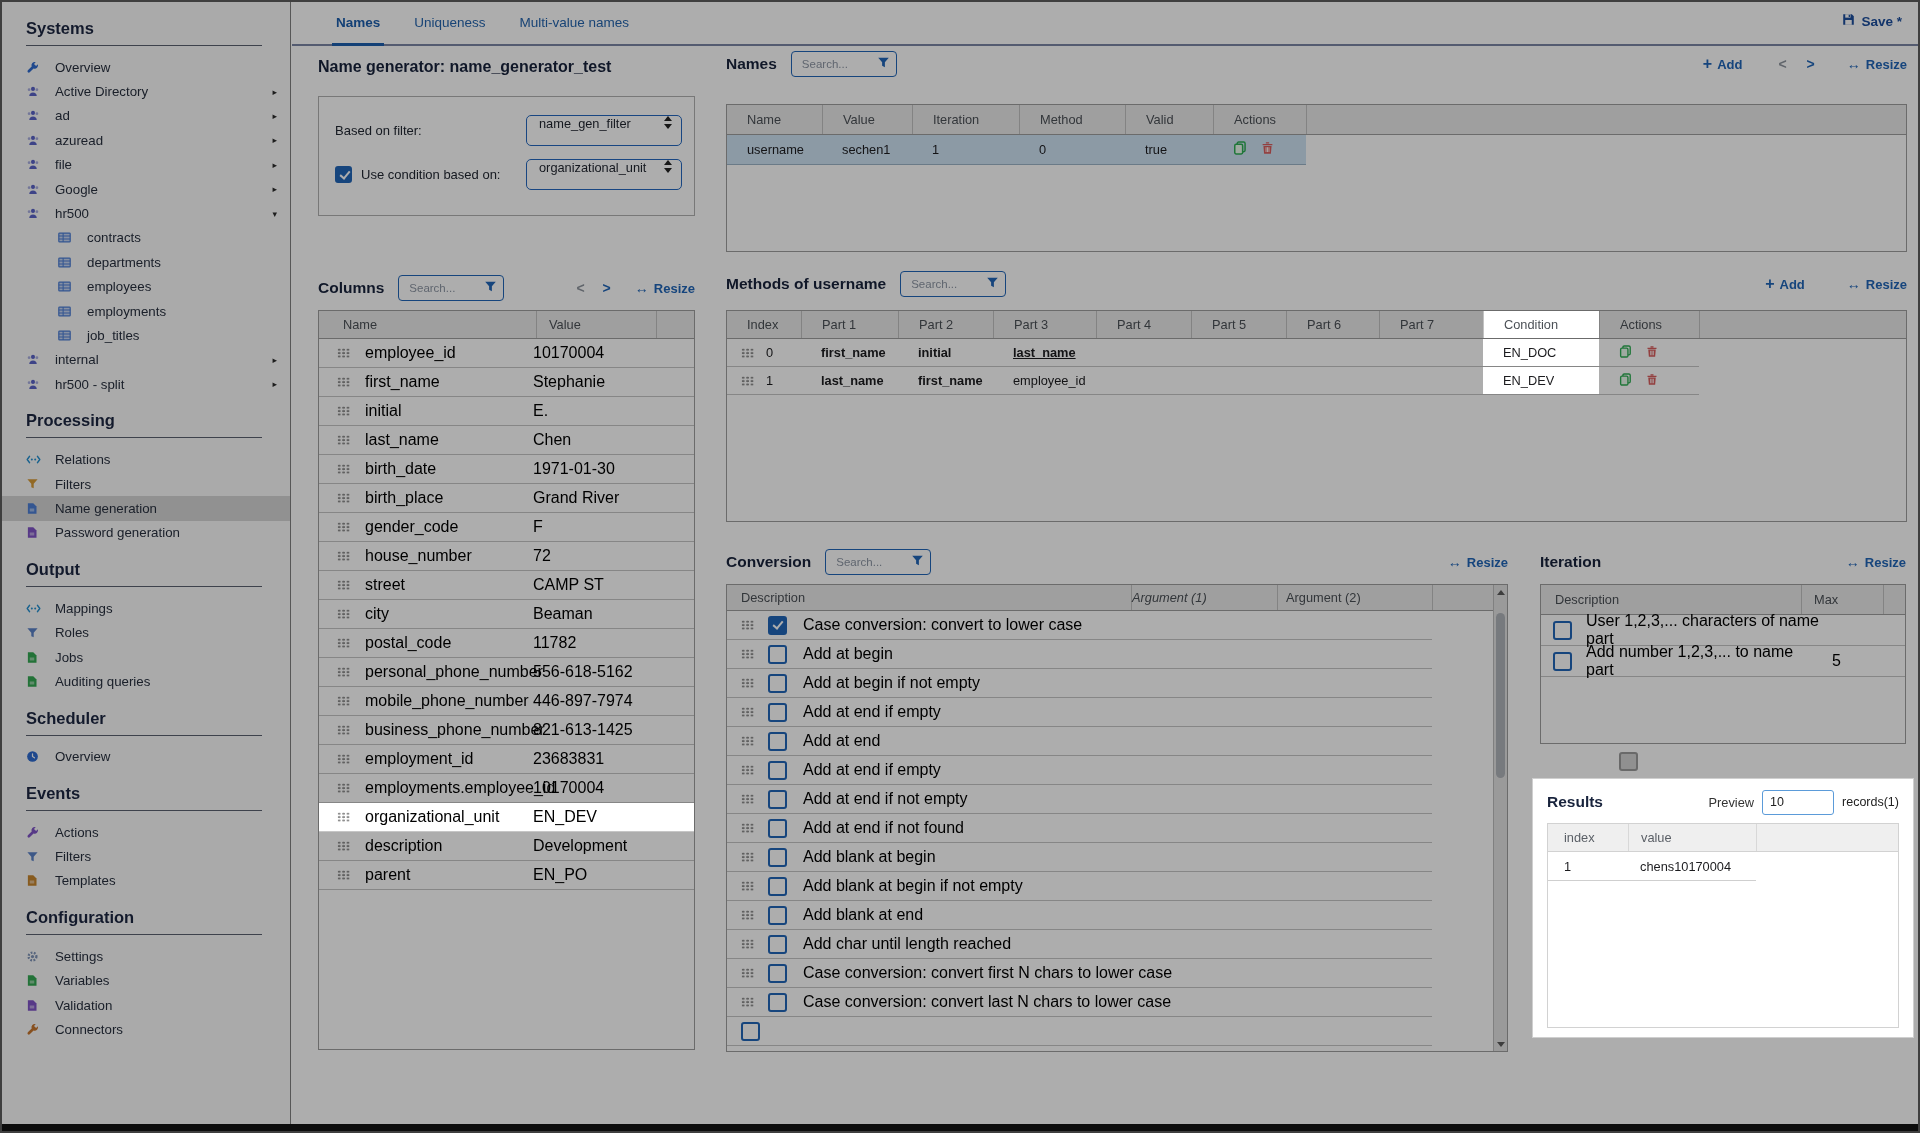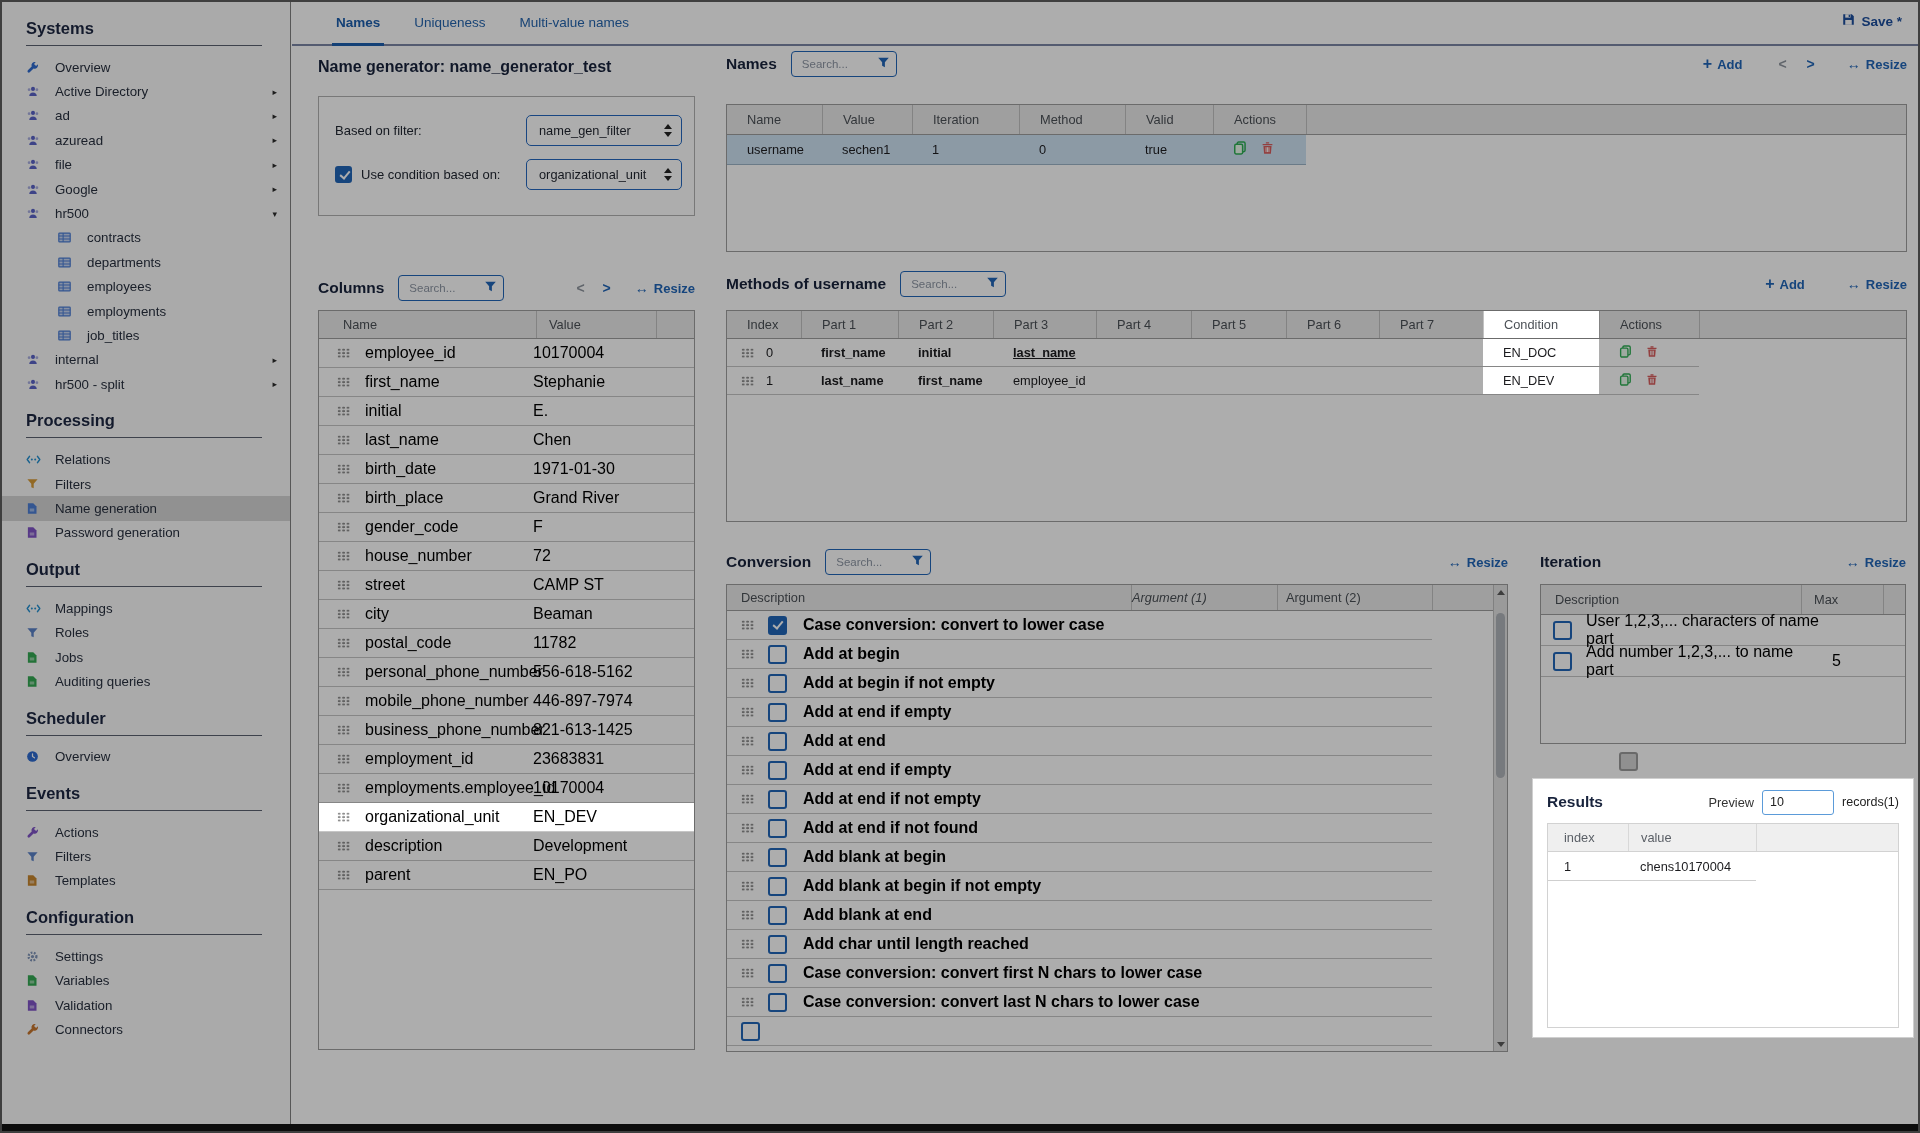--- a/index.html
+++ b/index.html
@@ -65,21 +65,21 @@
   .cb.gray{border-color:#9b9b9b;background:#d4d4d4;}
   .b{font-weight:700;}
   .bu{font-weight:700;text-decoration:underline;}
   .acticon{display:flex;align-items:center;gap:14px;}
   
   .gen-title{position:absolute;left:26px;top:56px;font-size:16px;font-weight:700;color:#18233c;}
   .gen-box{position:absolute;left:26px;top:94px;width:377px;height:120px;border:1px solid #b2b2b2;
            box-sizing:border-box;background:#fff;text-decoration:underline;}
   .gen-row{position:absolute;left:16px;right:12px;display:flex;align-items:center;font-size:13px;color:#222833;}
   .select{position:absolute;right:0;width:156px;height:31px;border:1.5px solid #2468c0;border-radius:5px;
-          display:flex;align-items:center;justify-content:space-between;padding:0 9px 0 12px;
+          display:flex;justify-content:space-between;padding:0 9px 0 12px;
           box-sizing:border-box;font-size:12.8px;color:#1f242e;background:#fff;cursor:pointer;}
   .updown{display:flex;flex-direction:column;gap:2.5px;}
   .tri-up{width:0;height:0;border-left:4.5px solid transparent;border-right:4.5px solid transparent;
           border-bottom:5.5px solid #222;}
   .tri-down{width:0;height:0;border-left:4.5px solid transparent;border-right:4.5px solid transparent;
           border-top:5.5px solid #222;}
   
   .p-names{left:434px;top:46px;width:1181px;height:208px;}
   .p-names .tbl{top:56px;height:148px;}
   .nh-0{width:95px}.nh-1{width:90px}.nh-2{width:107px}.nh-3{width:106px}.nh-4{width:88px}.nh-5{width:93px}
@@ -112,21 +112,21 @@
   .mc-5{width:95px}.mc-6{width:93px}.mc-7{width:104px}.mc-8{width:116px;height:100%;display:flex;align-items:center;}
   .mc-9{width:100px}
   
   .p-conv{left:434px;top:544px;width:782px;height:506px;}
   .p-conv .tbl{top:38px;height:468px;}
   .p-conv .thead{height:26px;}
   .vh-0{width:404px;padding-left:14px;}
   .vh-1{width:146px;padding-left:0;font-style:italic;}
   .vh-2{width:155px;padding-left:8px;}
   .vh-f{flex:1;border-left:1px solid #c2c2c2;}
-  .conv-body{position:absolute;left:0;top:26px;right:14px;bottom:0;overflow:hidden;font-weight:bold;}
+  .conv-body{position:absolute;left:0;top:26px;right:14px;bottom:0;overflow:hidden;}
   .conv-row{height:29px;width:705px;border-bottom:1px solid #c6c6c6;display:flex;align-items:center;
             padding-left:14px;box-sizing:border-box;}
   .conv-row .handle{margin-right:14px;}
   .conv-row .cb{margin-right:16px;}
   .scrollbar{position:absolute;top:0;bottom:0;right:0;width:14px;background:#e4e4e4;
              border-left:1px solid #bdbdbd;box-sizing:border-box;}
   .sb-btn{position:absolute;left:0;right:0;height:14px;display:flex;align-items:center;justify-content:center;}
   .sb-btn.up{top:0;} .sb-btn.down{bottom:0;}
   .sb-tri-up{width:0;height:0;border-left:4px solid transparent;border-right:4px solid transparent;
              border-bottom:5px solid #5a5a5a;}

